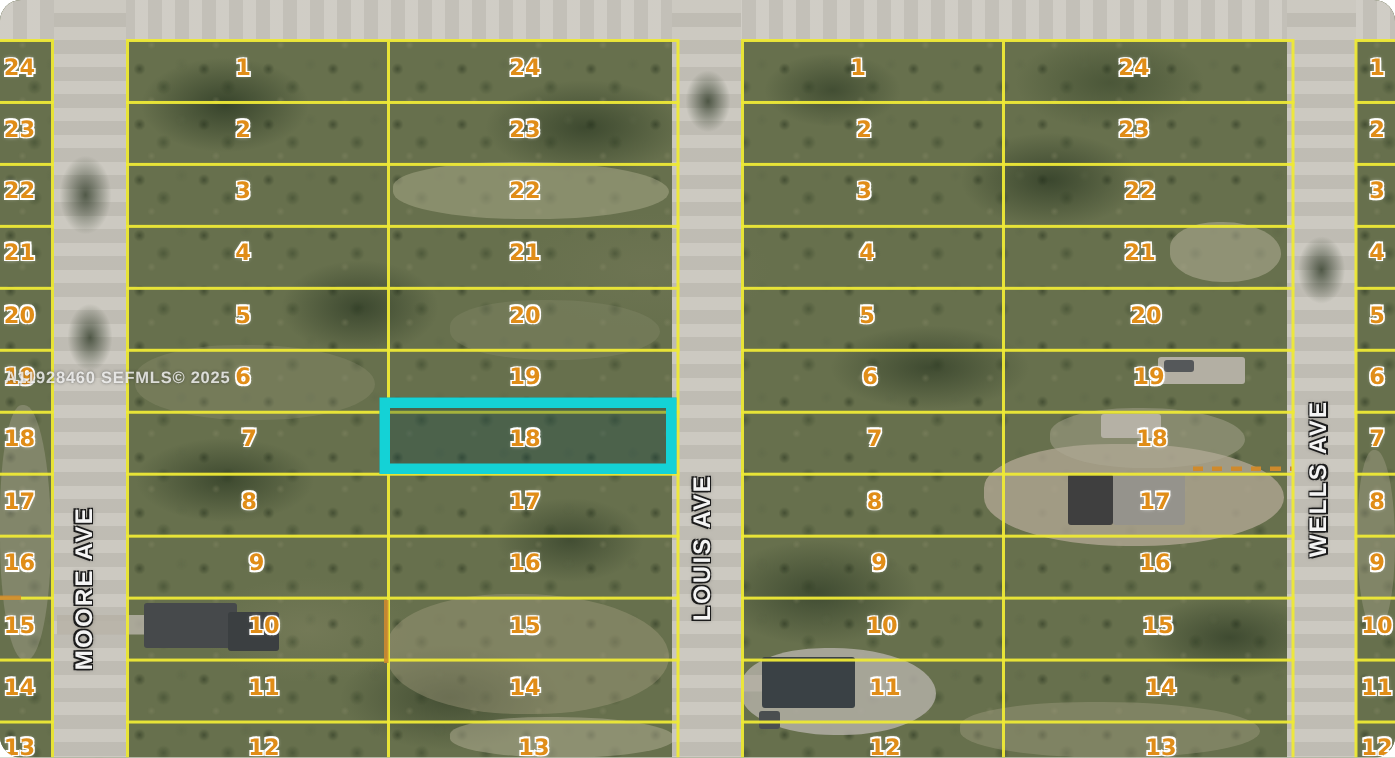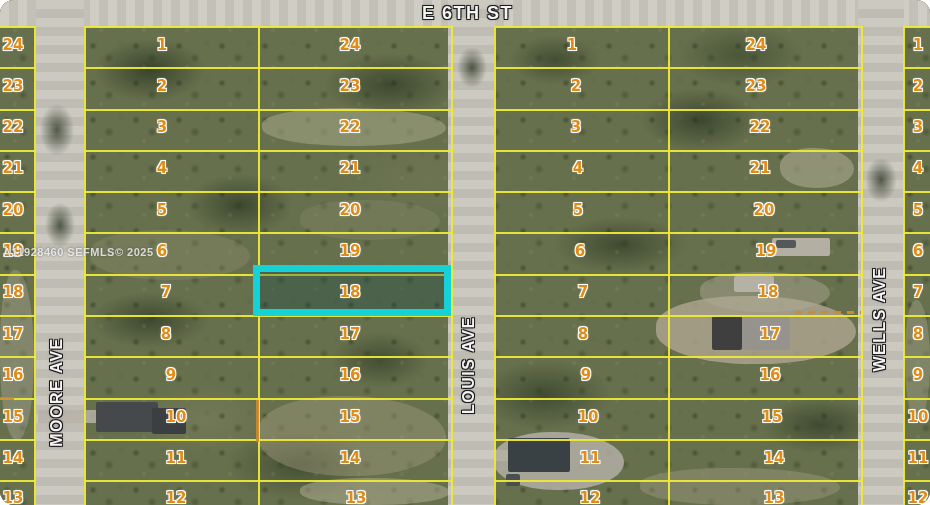--- a/index.html
+++ b/index.html
@@ -185,19 +185,18 @@
   <span class="num" style="left:902px;top:242px">6</span>
   <span class="num" style="left:902px;top:283px">7</span>
   <span class="num" style="left:902px;top:325px">8</span>
   <span class="num" style="left:902px;top:366px">9</span>
   <span class="num" style="left:902px;top:408px">10</span>
   <span class="num" style="left:902px;top:449px">11</span>
   <span class="num" style="left:902px;top:489px">12</span>
 
   <div class="watermark">A11928460 SEFMLS© 2025</div>
 
-  <div class="street street-h" style="left:375px;top:3px;">E 6TH ST</div>
   <div class="street street-v" style="left:-18px;top:383px;">MOORE AVE</div>
   <div class="street street-v" style="left:394px;top:356px;">LOUIS AVE</div>
   <div class="street street-v" style="left:805px;top:310px;">WELLS AVE</div>
 
 </div>
 </div>
 
 </body></html>

